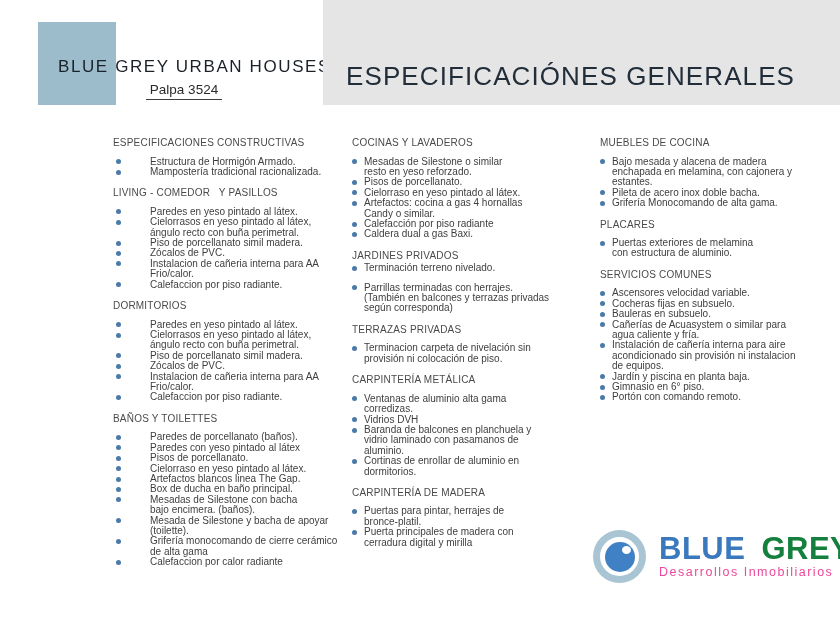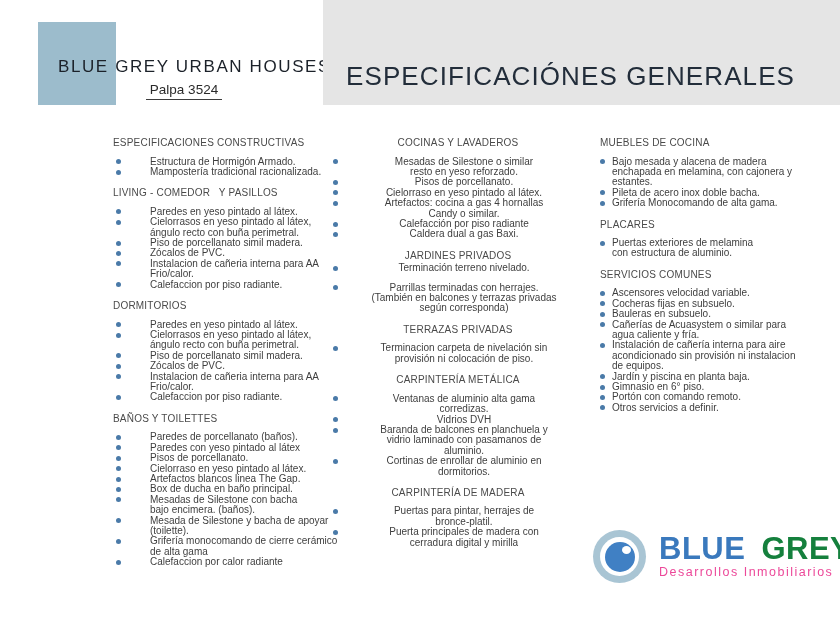--- a/index.html
+++ b/index.html
@@ -19,21 +19,21 @@
   }
   .banner{position:absolute;left:323px;top:0;width:517px;height:105px;background:#a3c1d1;}
   .banner-title{
     position:absolute;left:23px;bottom:13px;font-size:26px;font-weight:500;
     letter-spacing:1.1px;color:#222d3a;white-space:nowrap;
   }
   
   .columns{position:absolute;left:0;top:138px;width:840px;}
   .col{position:absolute;top:0;}
   .col0{left:78px;width:250px;margin-left:35px;}
-  .col1{left:333px;width:250px;text-align:center;}
+  .col1{left:352px;width:250px;}
   .col2{left:600px;width:240px;}
   .section{margin-top:11px;}
   .section:first-child{margin-top:0;}
   .sec-heading{
     font-size:10px;line-height:10.5px;color:#4a4a4a;letter-spacing:.2px;
     margin:0 0 8px 0;white-space:pre-wrap;
   }
   .item{position:relative;margin:0;}
   .item.gap{margin-top:9px;}
   .item .txt{display:block;white-space:pre-line;font-size:10px;line-height:10.4px;color:#3e3e3e;}
@@ -338,24 +338,20 @@
             <span class="txt">Jardín y piscina en planta baja.</span>
           </div>
           <div class="item">
             <span class="dot" style="background: rgb(74, 122, 168);"></span>
             <span class="txt">Gimnasio en 6° piso.</span>
           </div>
           <div class="item">
             <span class="dot" style="background: rgb(74, 122, 168);"></span>
             <span class="txt">Portón con comando remoto.</span>
           </div>
-          <div class="item">
-            <span class="dot" style="background: rgb(74, 122, 168);"></span>
-            <span class="txt">Otros servicios a definir.</span>
-          </div>
         </div>
       </div>
     </div>
 
   <div class="logo">
     <div class="logo-icon">
       <div class="logo-ring"></div>
       <div class="logo-ball">
         <div class="logo-glint"></div>
       </div>

